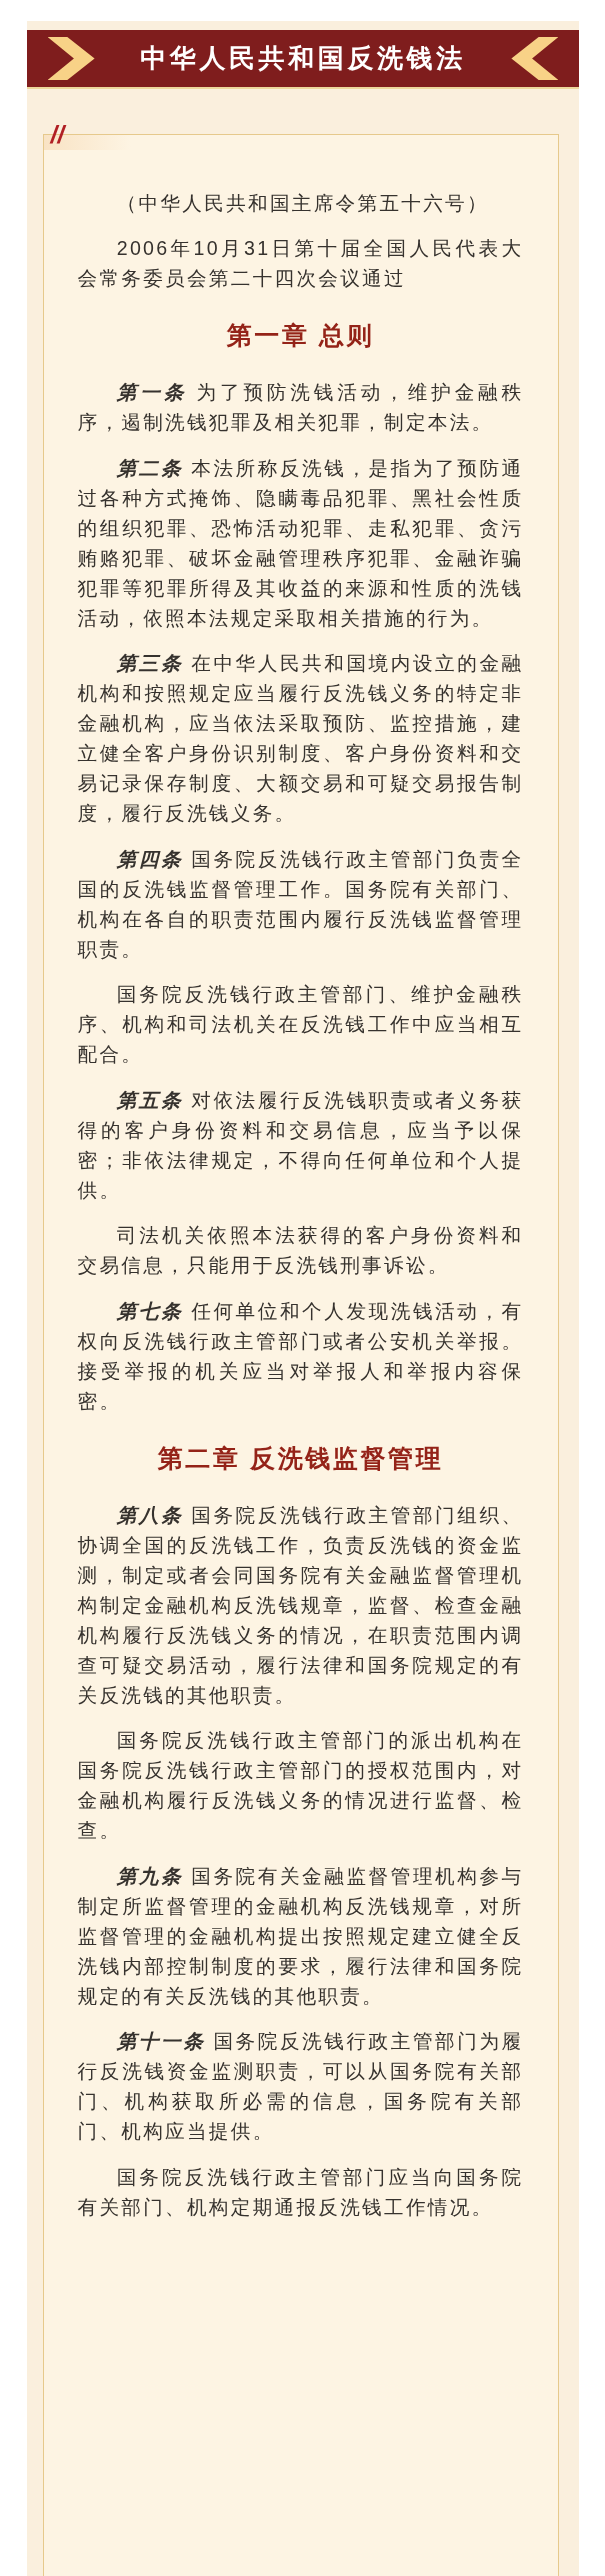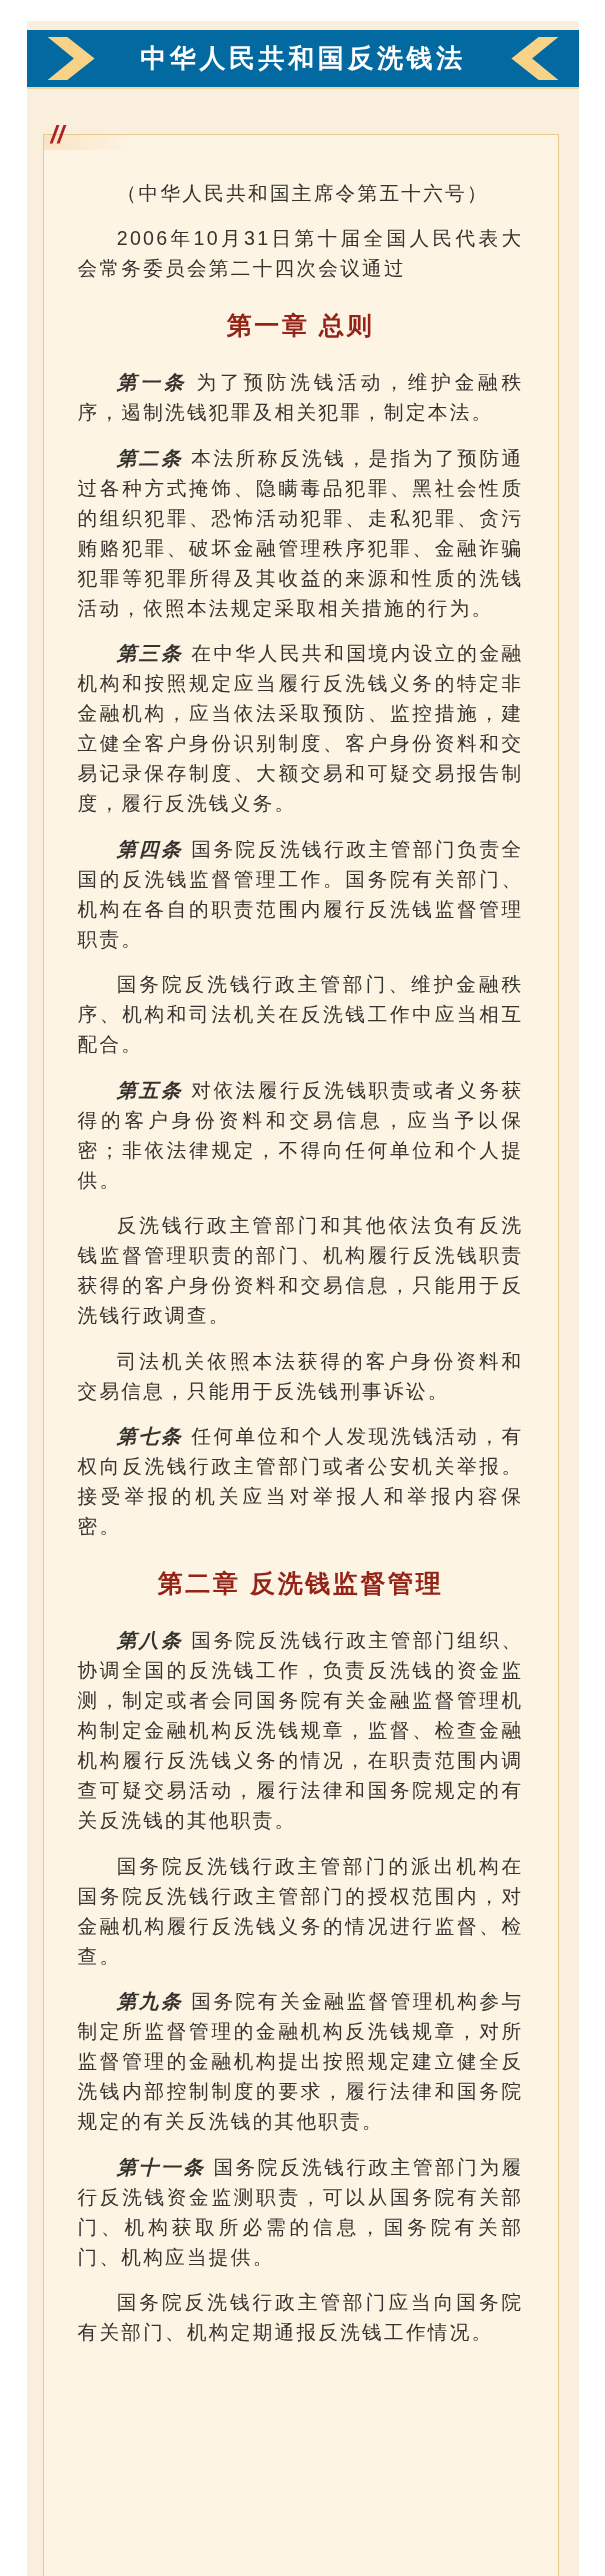--- a/index.html
+++ b/index.html
@@ -14,21 +14,21 @@
     width: 552px;
     height: 3616px;
     margin: 20.6px auto 0 auto;
     background: #faefdd;
   }
   
   .banner {
     position: absolute;
     left: 0; top: 9.3px;
     width: 100%; height: 57px;
-    background: #0369a1;
+    background: #7f1d1d;
     border-bottom: 2.6px solid #eed79c;
     box-sizing: content-box;
   }
   .banner-title {
     position: absolute;
     left: 0; right: 0; top: 0;
     height: 57px;
     line-height: 57px;
     text-align: center;
     color: #ffffff;
@@ -83,21 +83,21 @@
     color: #36322e;
     font-size: 19.6px;
     line-height: 30px;
     letter-spacing: 2.3px;
     text-align: justify;
   }
   .law-text p.para {
     margin: 15.5px 0;
     text-indent: 2em;
   }
-  .law-text p.para:first-child { margin-top: 2px; }
+  .law-text p.para:first-child { margin-top: 12px; }
   .law-text b.art-no { font-weight: 700; font-style: italic; }
   .law-text h2.chapter {
     margin: 27px 0;
     text-align: center;
     text-indent: 0;
     color: #942318;
     font-size: 25px;
     font-weight: 700;
     letter-spacing: 2.6px;
     line-height: 30px;
@@ -120,21 +120,20 @@
     <div class="law-text">
         <p class="para">（中华人民共和国主席令第五十六号）</p>
         <p class="para">2006年10月31日第十届全国人民代表大会常务委员会第二十四次会议通过</p>
         <h2 class="chapter">第一章 总则</h2>
         <p class="para"><b class="art-no">第一条 </b>为了预防洗钱活动，维护金融秩序，遏制洗钱犯罪及相关犯罪，制定本法。</p>
         <p class="para"><b class="art-no">第二条 </b>本法所称反洗钱，是指为了预防通过各种方式掩饰、隐瞒毒品犯罪、黑社会性质的组织犯罪、恐怖活动犯罪、走私犯罪、贪污贿赂犯罪、破坏金融管理秩序犯罪、金融诈骗犯罪等犯罪所得及其收益的来源和性质的洗钱活动，依照本法规定采取相关措施的行为。</p>
         <p class="para"><b class="art-no">第三条 </b>在中华人民共和国境内设立的金融机构和按照规定应当履行反洗钱义务的特定非金融机构，应当依法采取预防、监控措施，建立健全客户身份识别制度、客户身份资料和交易记录保存制度、大额交易和可疑交易报告制度，履行反洗钱义务。</p>
         <p class="para"><b class="art-no">第四条 </b>国务院反洗钱行政主管部门负责全国的反洗钱监督管理工作。国务院有关部门、机构在各自的职责范围内履行反洗钱监督管理职责。</p>
         <p class="para">国务院反洗钱行政主管部门、维护金融秩序、机构和司法机关在反洗钱工作中应当相互配合。</p>
         <p class="para"><b class="art-no">第五条 </b>对依法履行反洗钱职责或者义务获得的客户身份资料和交易信息，应当予以保密；非依法律规定，不得向任何单位和个人提供。</p>
-        <p class="para">反洗钱行政主管部门和其他依法负有反洗钱监督管理职责的部门、机构履行反洗钱职责获得的客户身份资料和交易信息，只能用于反洗钱行政调查。</p>
         <p class="para">司法机关依照本法获得的客户身份资料和交易信息，只能用于反洗钱刑事诉讼。</p>
         <p class="para"><b class="art-no">第七条 </b>任何单位和个人发现洗钱活动，有权向反洗钱行政主管部门或者公安机关举报。接受举报的机关应当对举报人和举报内容保密。</p>
         <h2 class="chapter">第二章 反洗钱监督管理</h2>
         <p class="para"><b class="art-no">第八条 </b>国务院反洗钱行政主管部门组织、协调全国的反洗钱工作，负责反洗钱的资金监测，制定或者会同国务院有关金融监督管理机构制定金融机构反洗钱规章，监督、检查金融机构履行反洗钱义务的情况，在职责范围内调查可疑交易活动，履行法律和国务院规定的有关反洗钱的其他职责。</p>
         <p class="para">国务院反洗钱行政主管部门的派出机构在国务院反洗钱行政主管部门的授权范围内，对金融机构履行反洗钱义务的情况进行监督、检查。</p>
         <p class="para"><b class="art-no">第九条 </b>国务院有关金融监督管理机构参与制定所监督管理的金融机构反洗钱规章，对所监督管理的金融机构提出按照规定建立健全反洗钱内部控制制度的要求，履行法律和国务院规定的有关反洗钱的其他职责。</p>
         <p class="para"><b class="art-no">第十一条 </b>国务院反洗钱行政主管部门为履行反洗钱资金监测职责，可以从国务院有关部门、机构获取所必需的信息，国务院有关部门、机构应当提供。</p>
         <p class="para">国务院反洗钱行政主管部门应当向国务院有关部门、机构定期通报反洗钱工作情况。</p>
       </div>
   </div>

